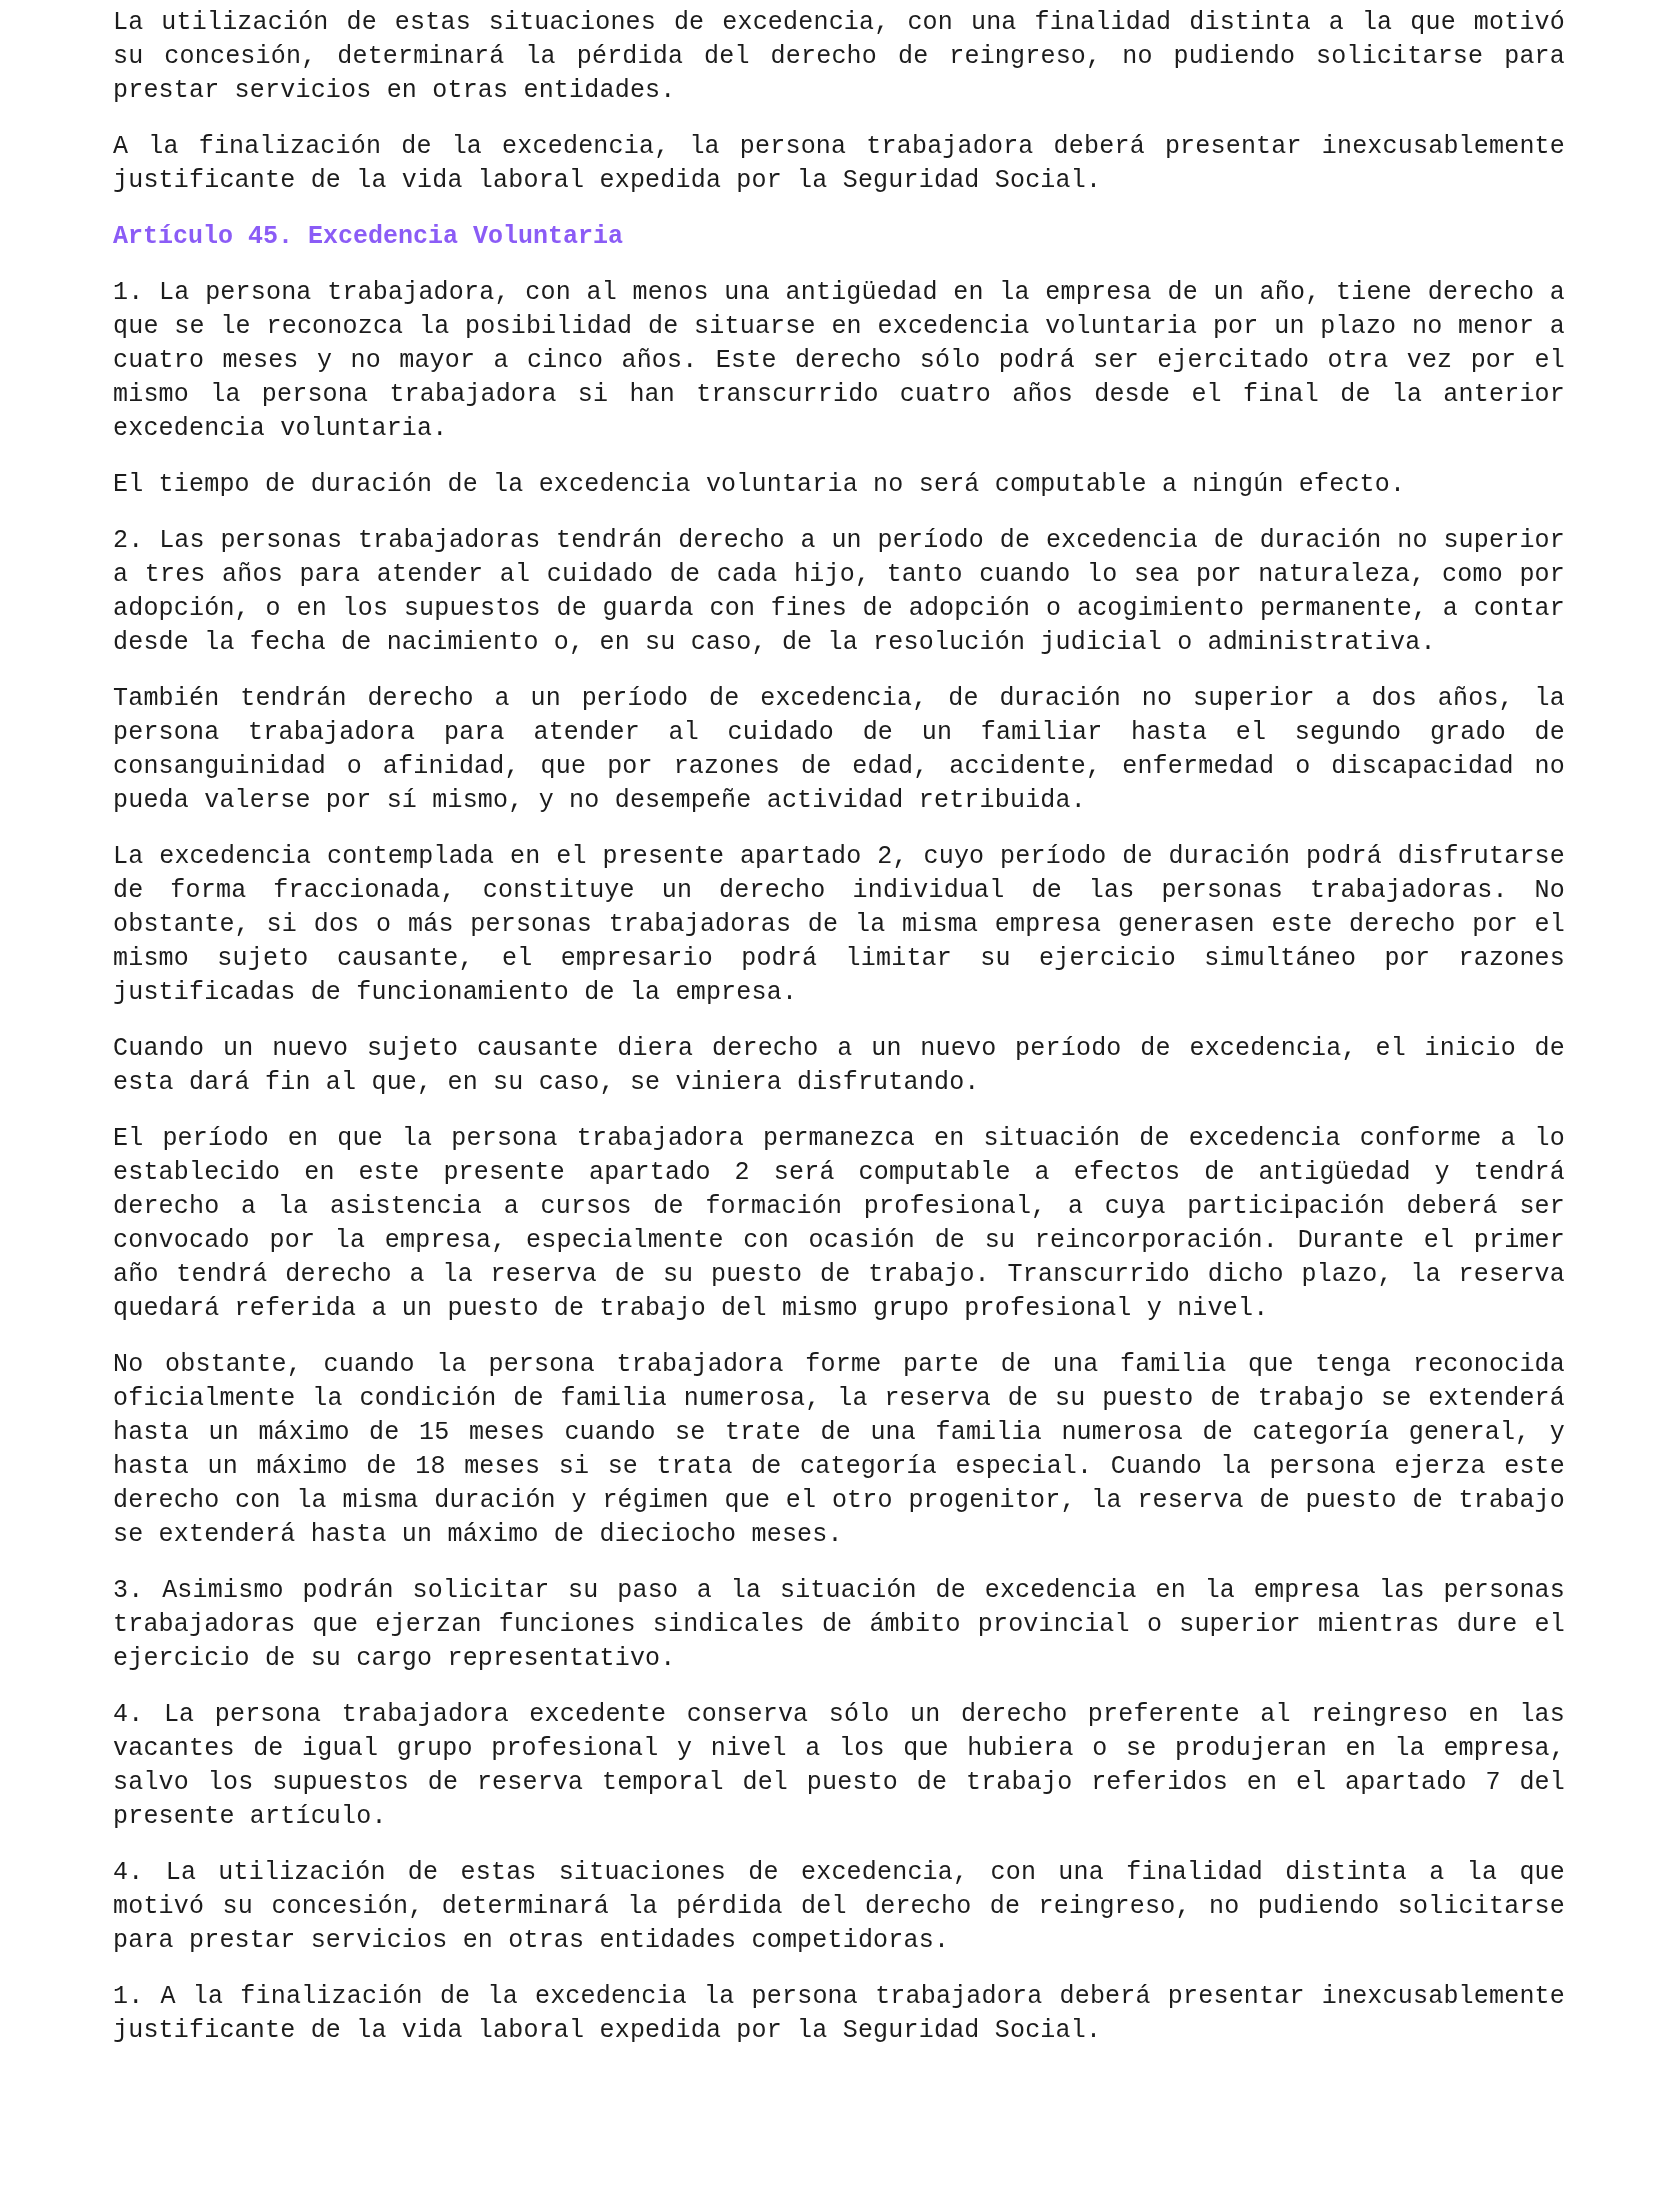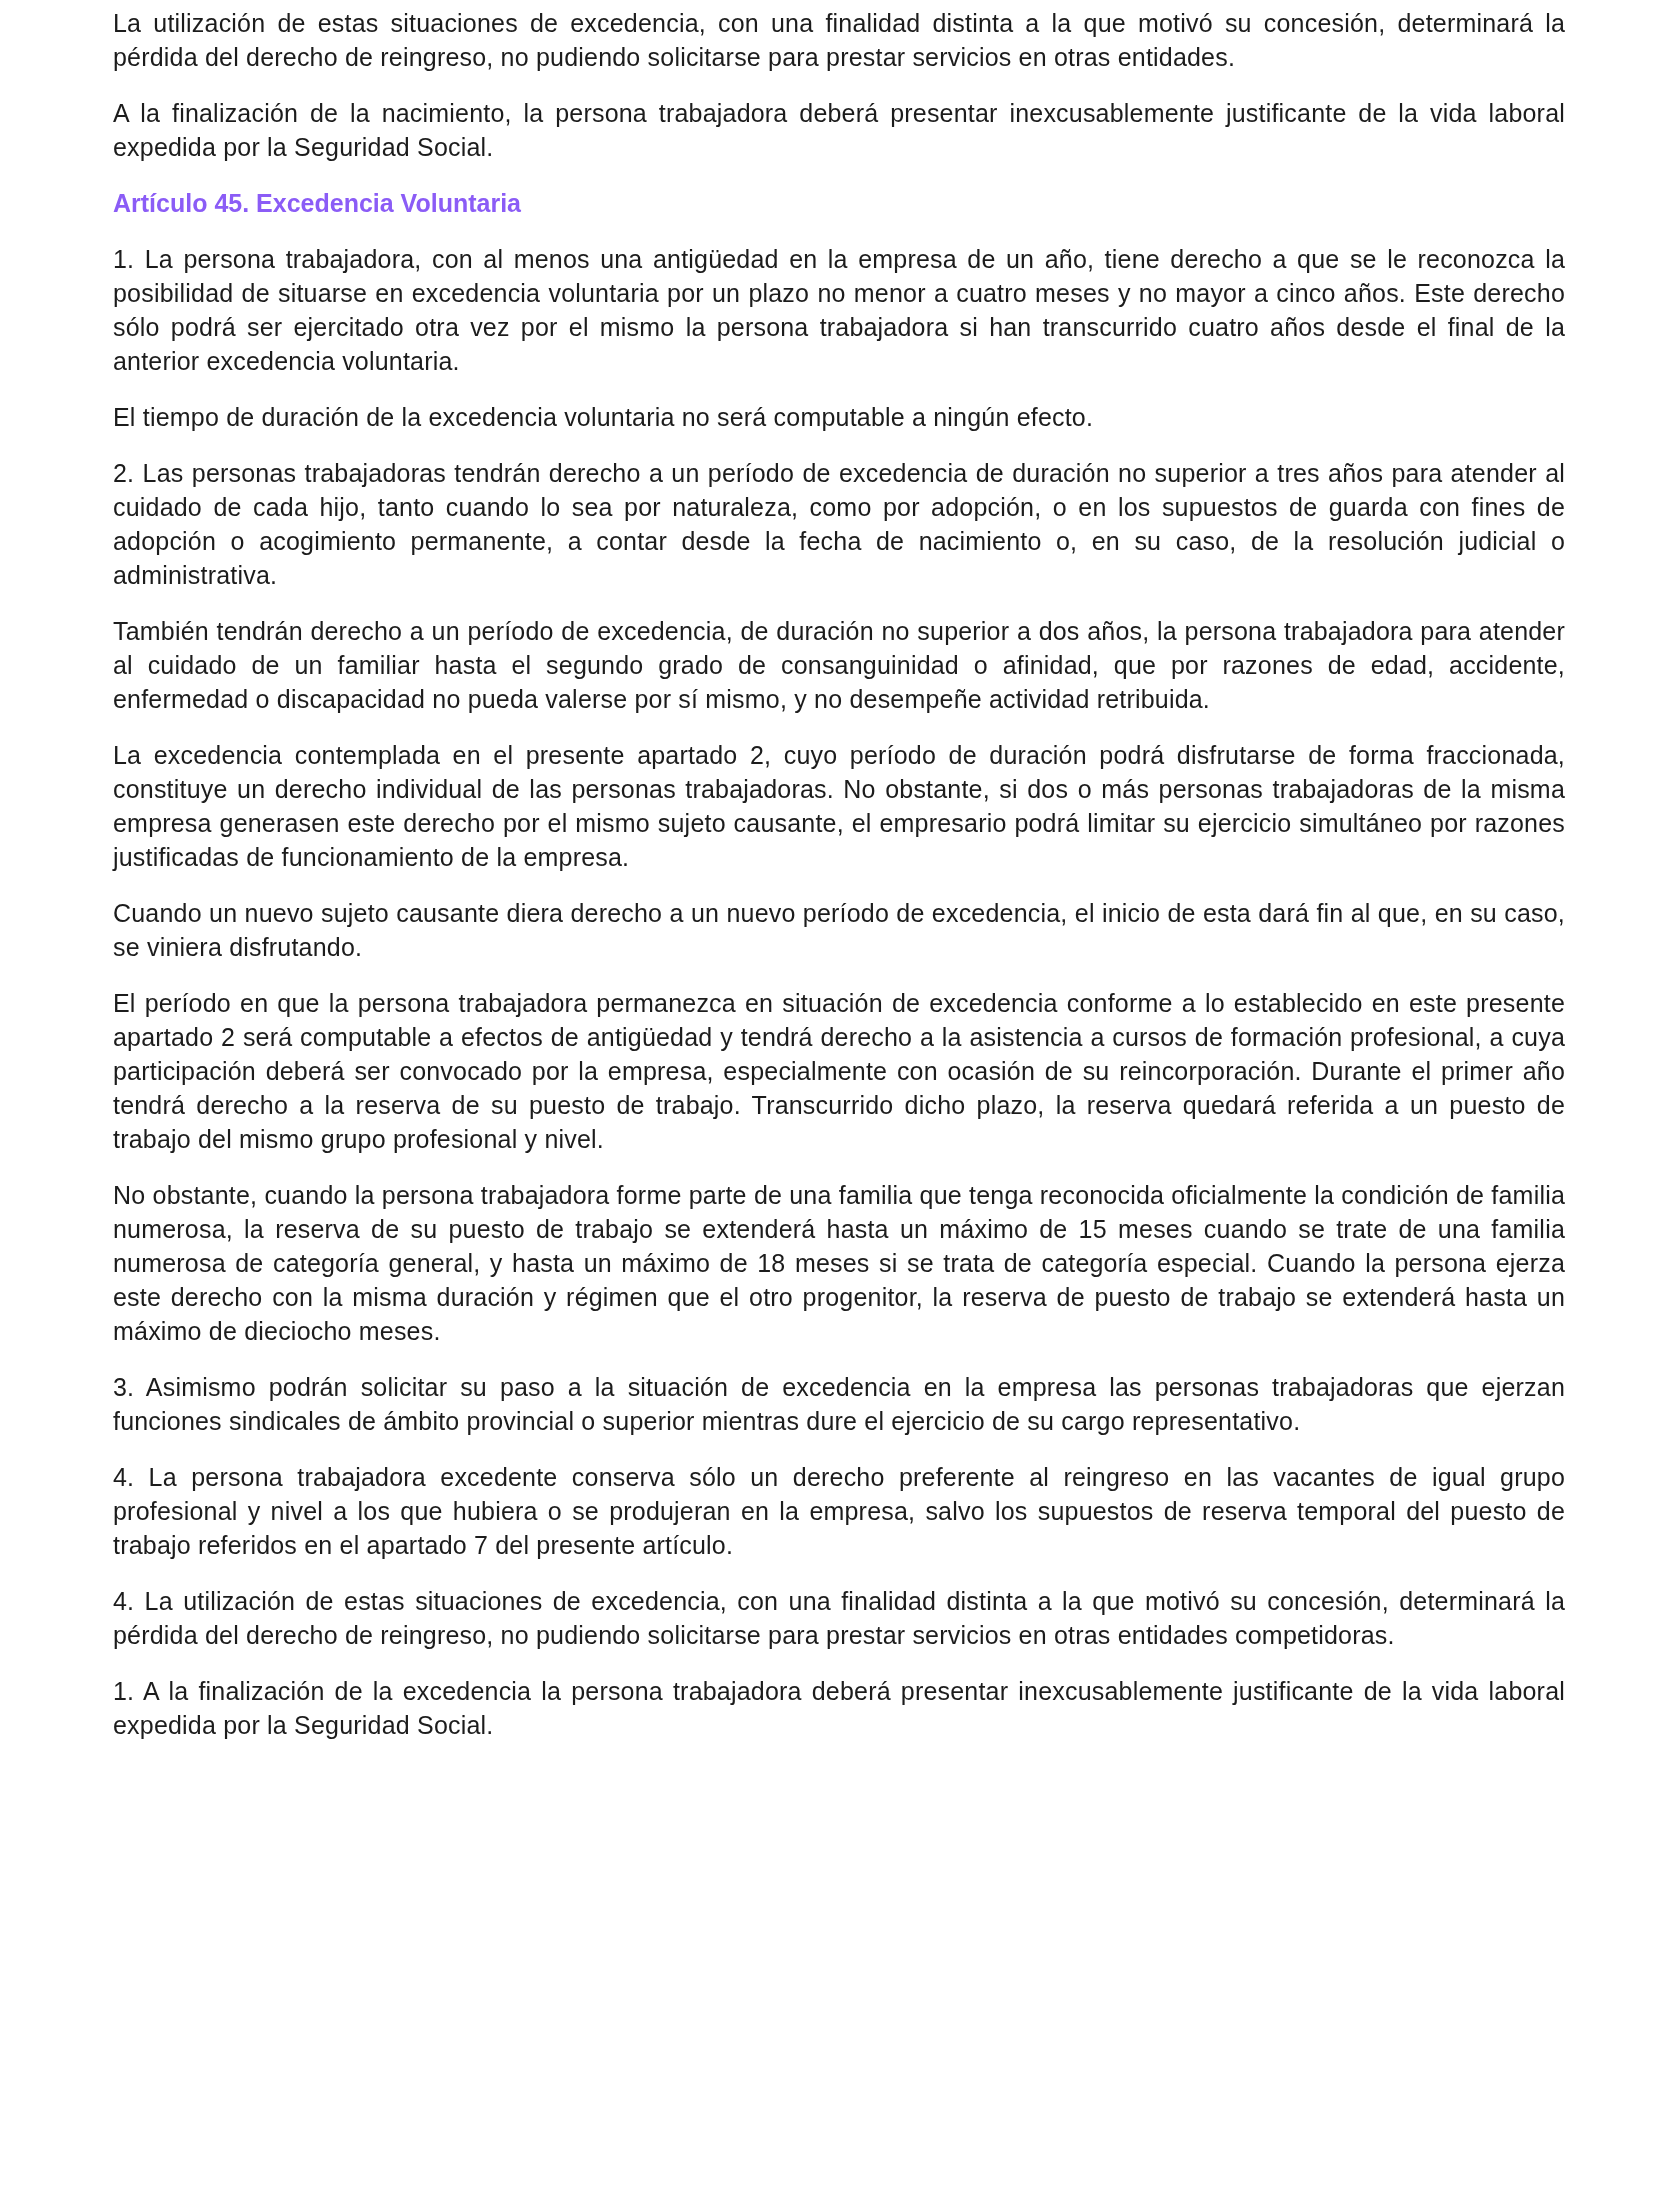--- a/index.html
+++ b/index.html
@@ -6,21 +6,21 @@
     margin: 0;
     padding: 0;
     background: #ffffff;
   }
   .page {
     width: 1672px;
     min-height: 2194px;
     box-sizing: border-box;
     background: #ffffff;
     padding: 6.1px 107px 46px 113px;
-    font-family: Liberation Sans, sans-serif;
+    font-family: Liberation Mono, monospace;
     color: #1c1c1c;
   }
   .doc p {
     font-size: 25px;
     line-height: 34px;
     text-align: justify;
     margin: 0 0 22px 0;
     letter-spacing: 0.2px;
   }
   .doc h2 {
@@ -33,21 +33,21 @@
   .doc p:last-child { margin-bottom: 0; }
 </style>
 </head>
 <body>
 
 <div class="page">
   <div class="doc">
 
     <p>La utilización de estas situaciones de excedencia, con una finalidad distinta a la que motivó su concesión, determinará la pérdida del derecho de reingreso, no pudiendo solicitarse para prestar servicios en otras entidades.</p>
 
-    <p>A la finalización de la nacimiento, la persona trabajadora deberá presentar inexcusablemente justificante de la vida laboral expedida por la Seguridad Social.</p>
+    <p>A la finalización de la excedencia, la persona trabajadora deberá presentar inexcusablemente justificante de la vida laboral expedida por la Seguridad Social.</p>
 
     <h2>Artículo 45. Excedencia Voluntaria</h2>
 
     <p>1. La persona trabajadora, con al menos una antigüedad en la empresa de un año, tiene derecho a que se le reconozca la posibilidad de situarse en excedencia voluntaria por un plazo no menor a cuatro meses y no mayor a cinco años. Este derecho sólo podrá ser ejercitado otra vez por el mismo la persona trabajadora si han transcurrido cuatro años desde el final de la anterior excedencia voluntaria.</p>
 
     <p>El tiempo de duración de la excedencia voluntaria no será computable a ningún efecto.</p>
 
     <p>2. Las personas trabajadoras tendrán derecho a un período de excedencia de duración no superior a tres años para atender al cuidado de cada hijo, tanto cuando lo sea por naturaleza, como por adopción, o en los supuestos de guarda con fines de adopción o acogimiento permanente, a contar desde la fecha de nacimiento o, en su caso, de la resolución judicial o administrativa.</p>
 
     <p>También tendrán derecho a un período de excedencia, de duración no superior a dos años, la persona trabajadora para atender al cuidado de un familiar hasta el segundo grado de consanguinidad o afinidad, que por razones de edad, accidente, enfermedad o discapacidad no pueda valerse por sí mismo, y no desempeñe actividad retribuida.</p>

